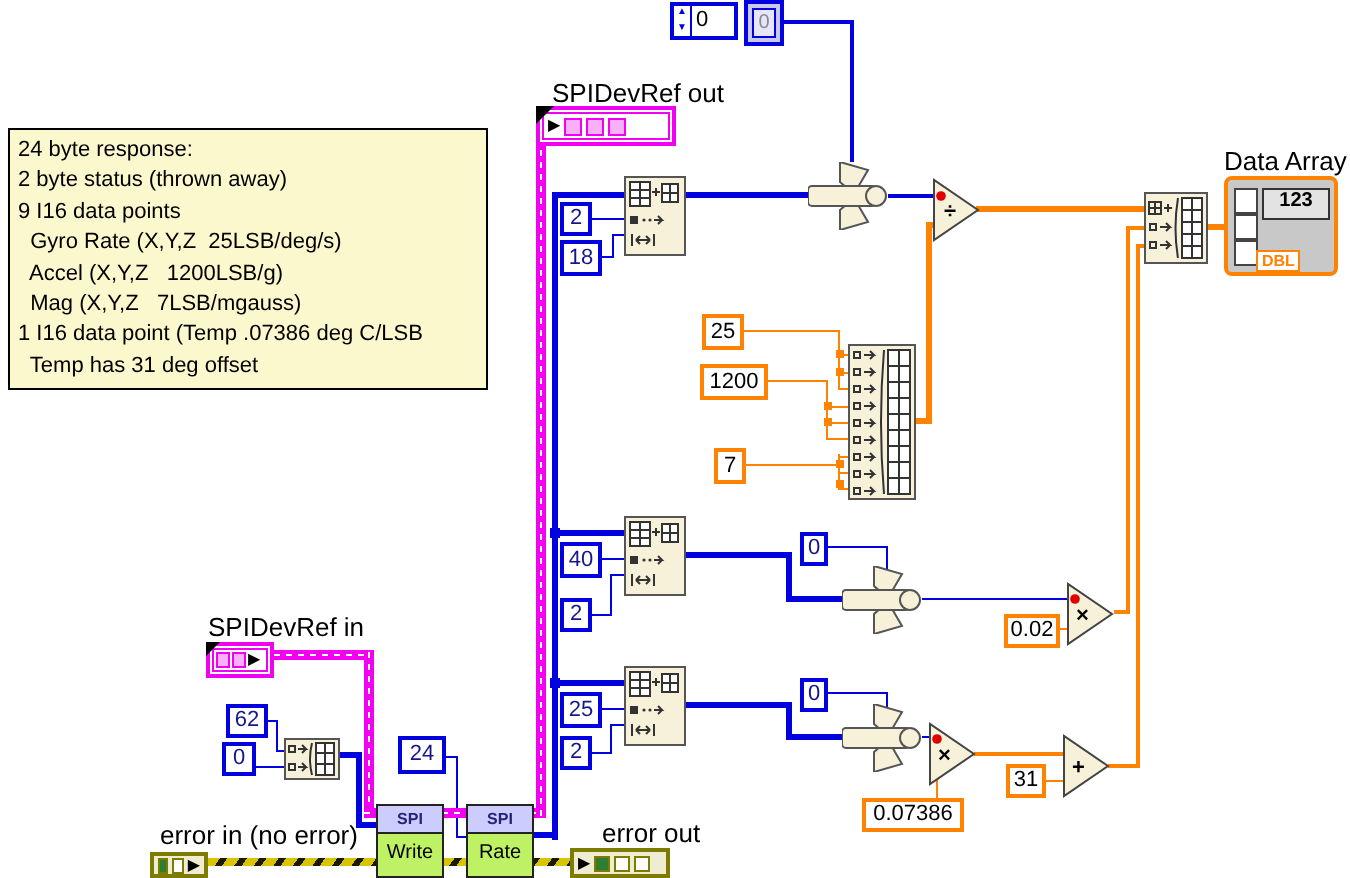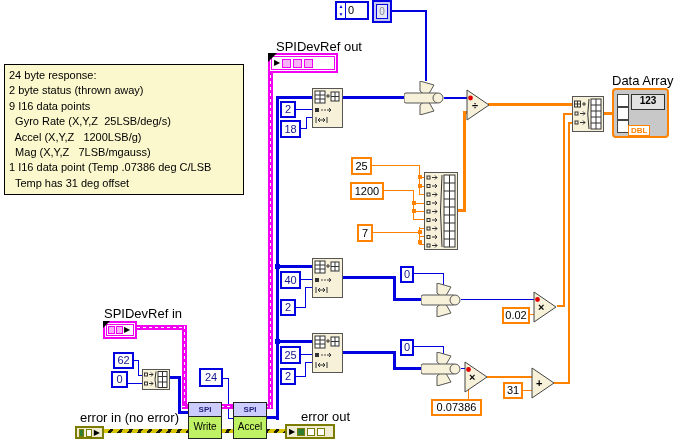--- a/index.html
+++ b/index.html
@@ -438,21 +438,21 @@
       <line x1="16" y1="13" x2="25" y2="13" stroke="#333"></line>
     </svg>
   </div>
 
   <div class="spinode" style="left:188px;top:402px;">
     <div class="spiband">SPI</div>
     <div class="spitext">Write</div>
   </div>
   <div class="spinode" style="left:233px;top:402px;">
     <div class="spiband">SPI</div>
-    <div class="spitext">Accel</div>
+    <div class="spitext">Rate</div>
   </div>
 
   <div class="dataarr">
     <div class="abs" style="left:3px;top:4px;width:10px;height:11px;background:#fff;border:1px solid #444;"></div>
     <div class="abs" style="left:3px;top:17px;width:10px;height:11px;background:#fff;border:1px solid #444;"></div>
     <div class="abs" style="left:3px;top:30px;width:10px;height:11px;background:#fff;border:1px solid #444;"></div>
     <div class="abs" style="left:17px;top:4px;width:32px;height:14px;background:#e3e3e3;border:1px solid #333;
                 font-size:10px;font-weight:bold;color:#000;text-align:center;line-height:12px;">123</div>
     <div class="abs" style="left:14px;top:35px;padding:0 2px;background:#fff;border:1px solid #ff8200;
                 font-size:8px;font-weight:bold;color:#ff8200;line-height:9px;">DBL</div>

